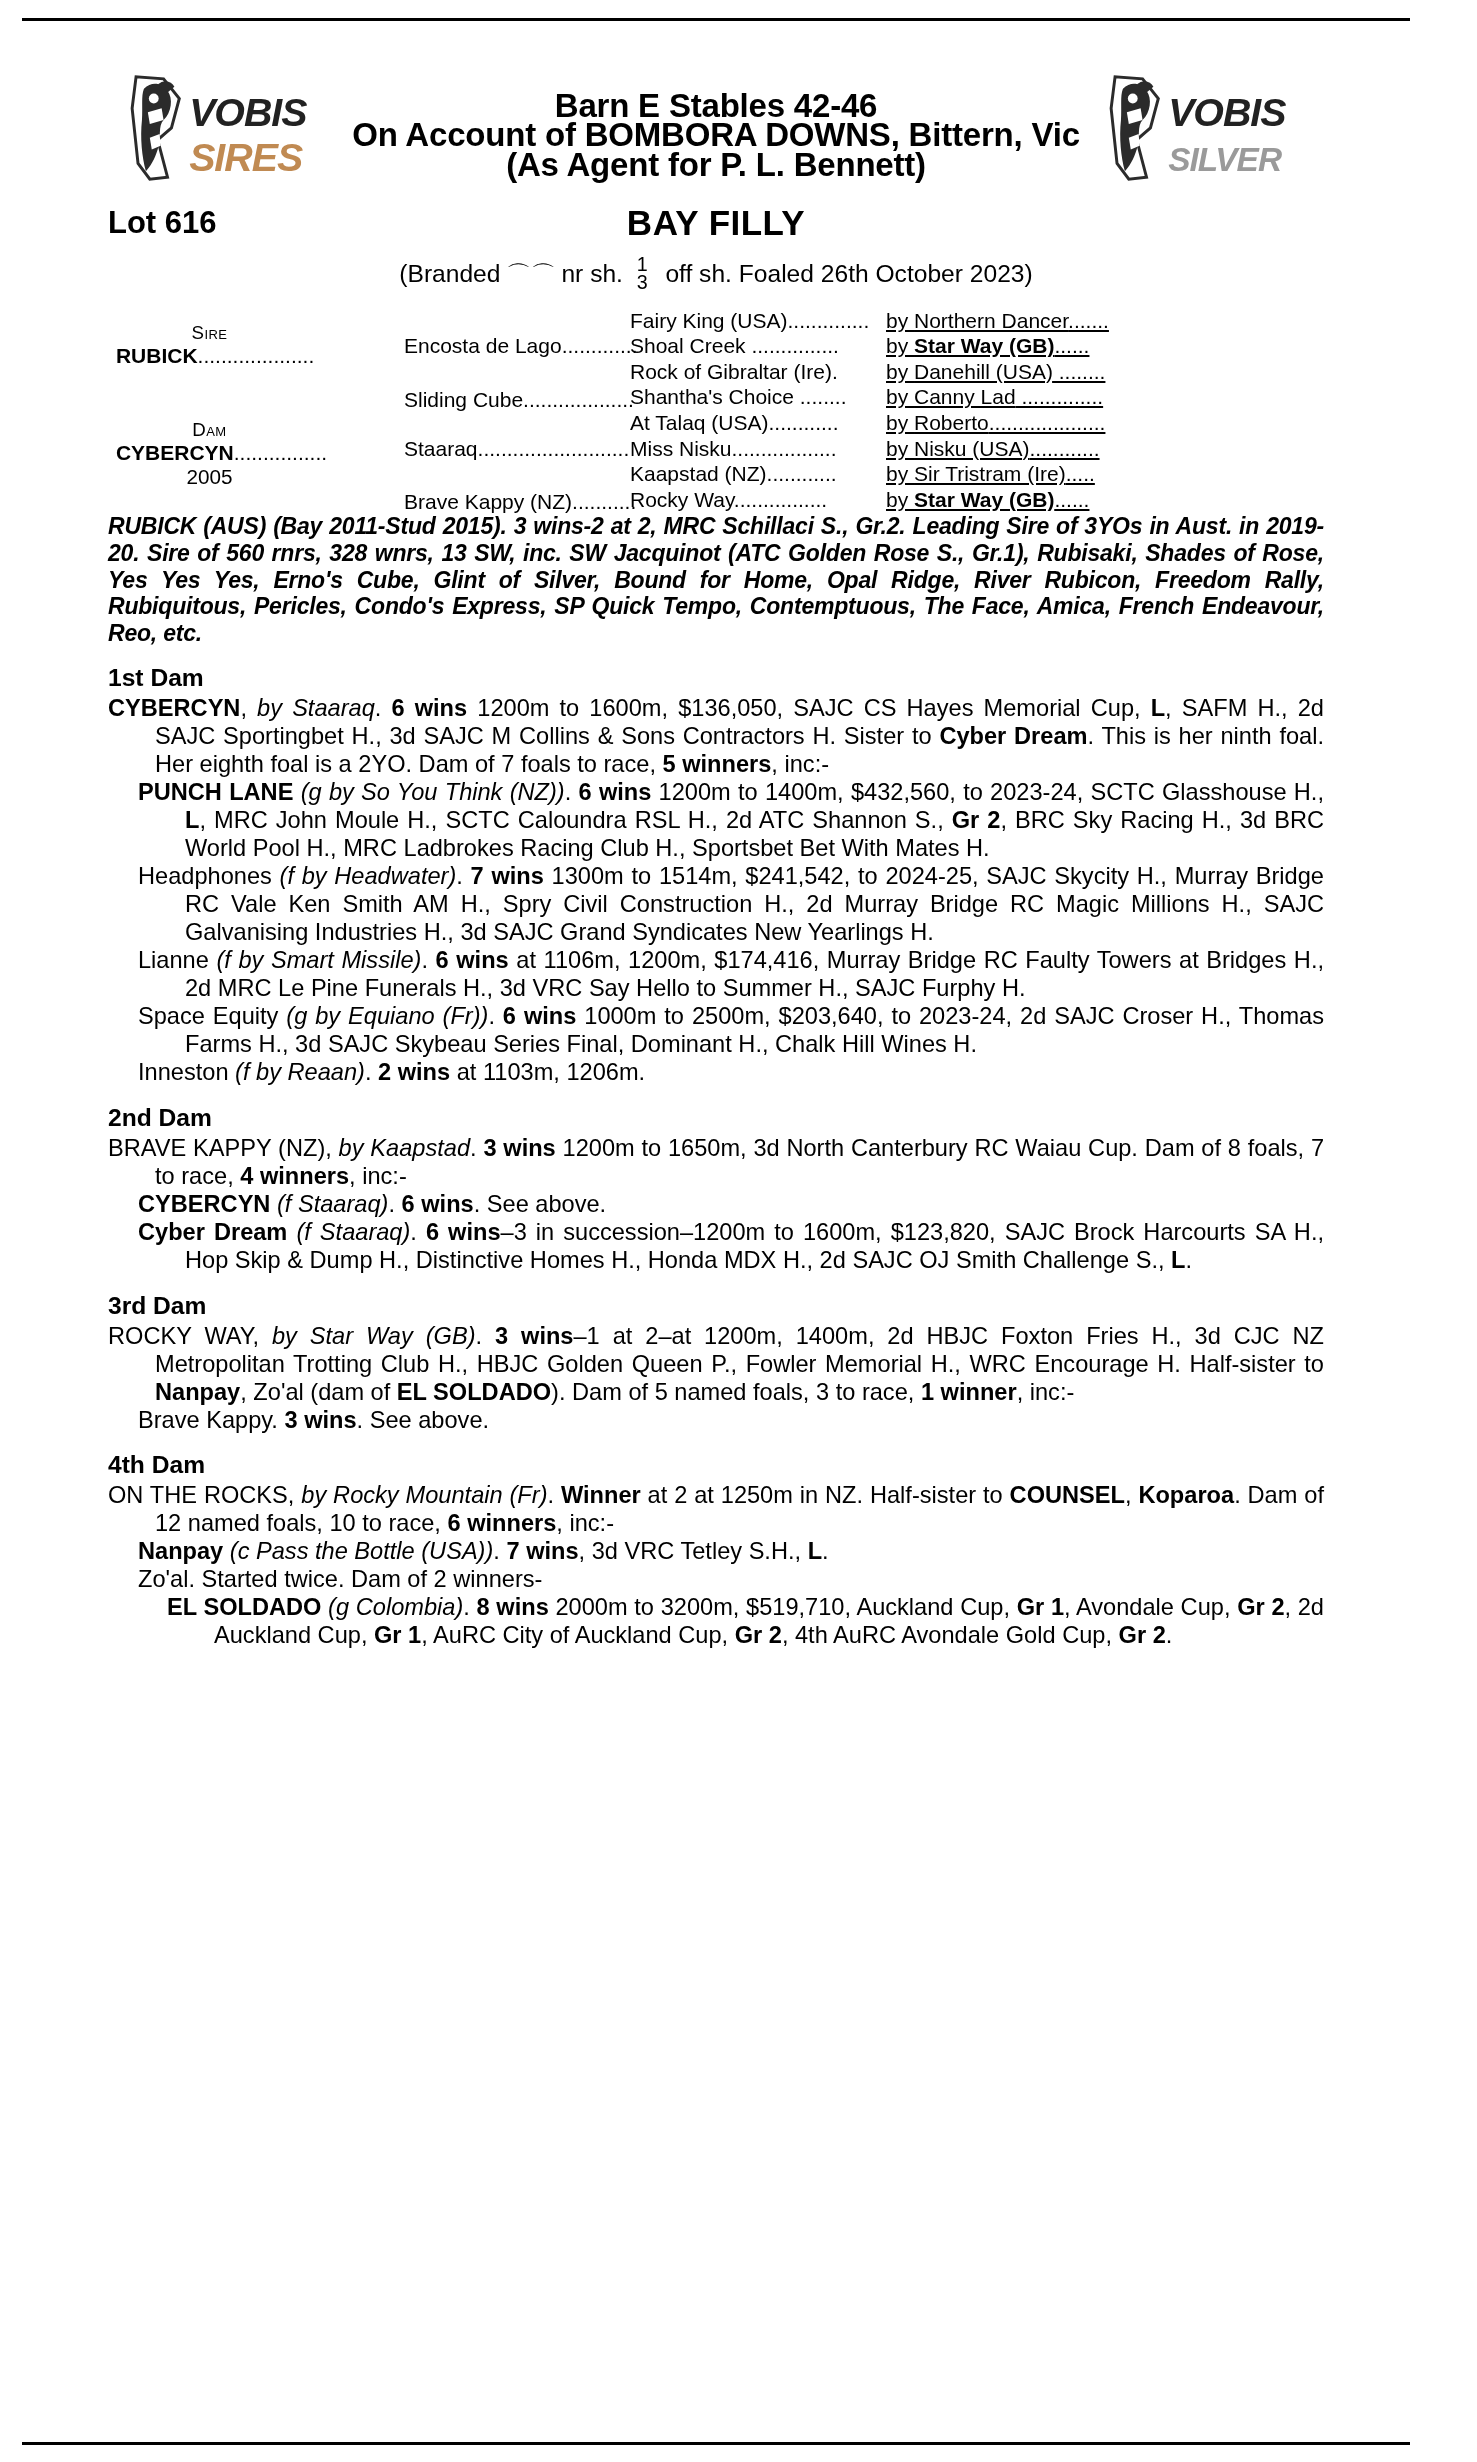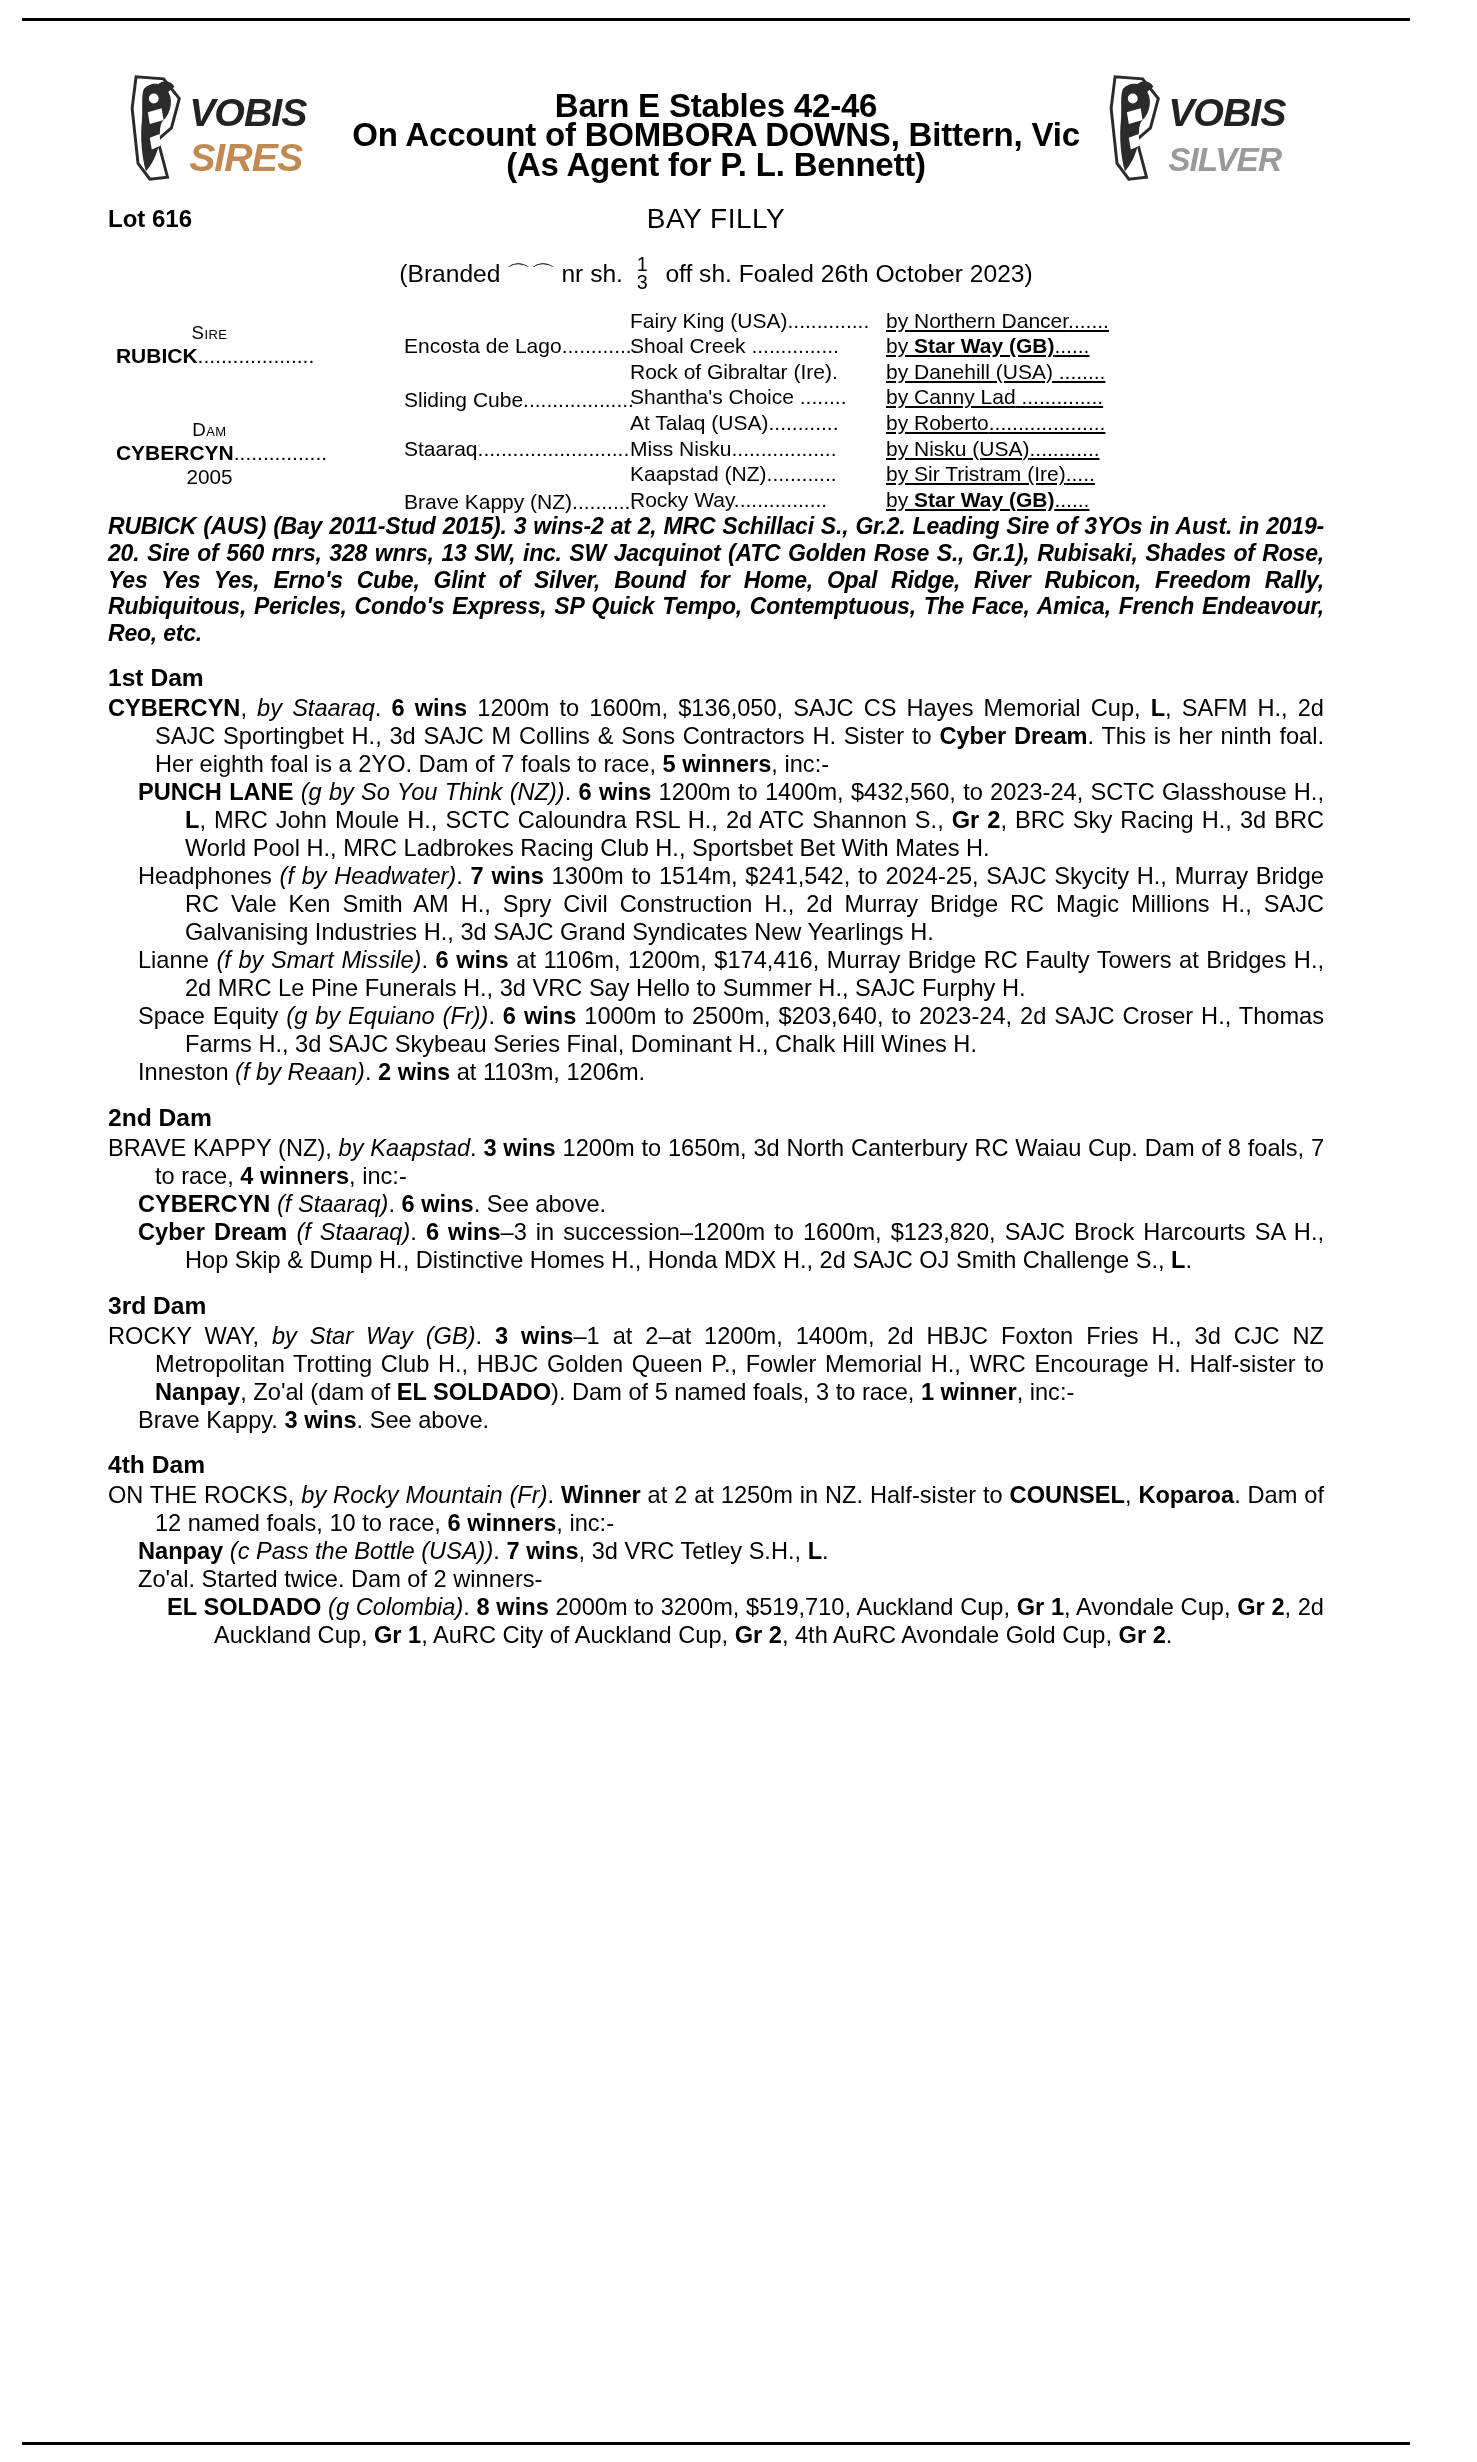--- a/index.html
+++ b/index.html
@@ -68,26 +68,26 @@
   .lot-line {
     position: relative;
     height: 45px;
     margin-top: 5.9px;
   }
   .lot-no {
     position: absolute;
     left: 0;
     top: 2px;
     font-weight: bold;
-    font-size: 24px;
+    font-size: 31px;
   }
   .sex-title {
     text-align: center;
-    font-weight: normal;
-    font-size: 28px;
+    font-weight: bold;
+    font-size: 35px;
     letter-spacing: 0.5px;
   }
   .brand-line {
     text-align: center;
     font-size: 24.6px;
     margin-top: 5.9px;
     height: 41px;
     display: flex;
     justify-content: center;
     align-items: center;

